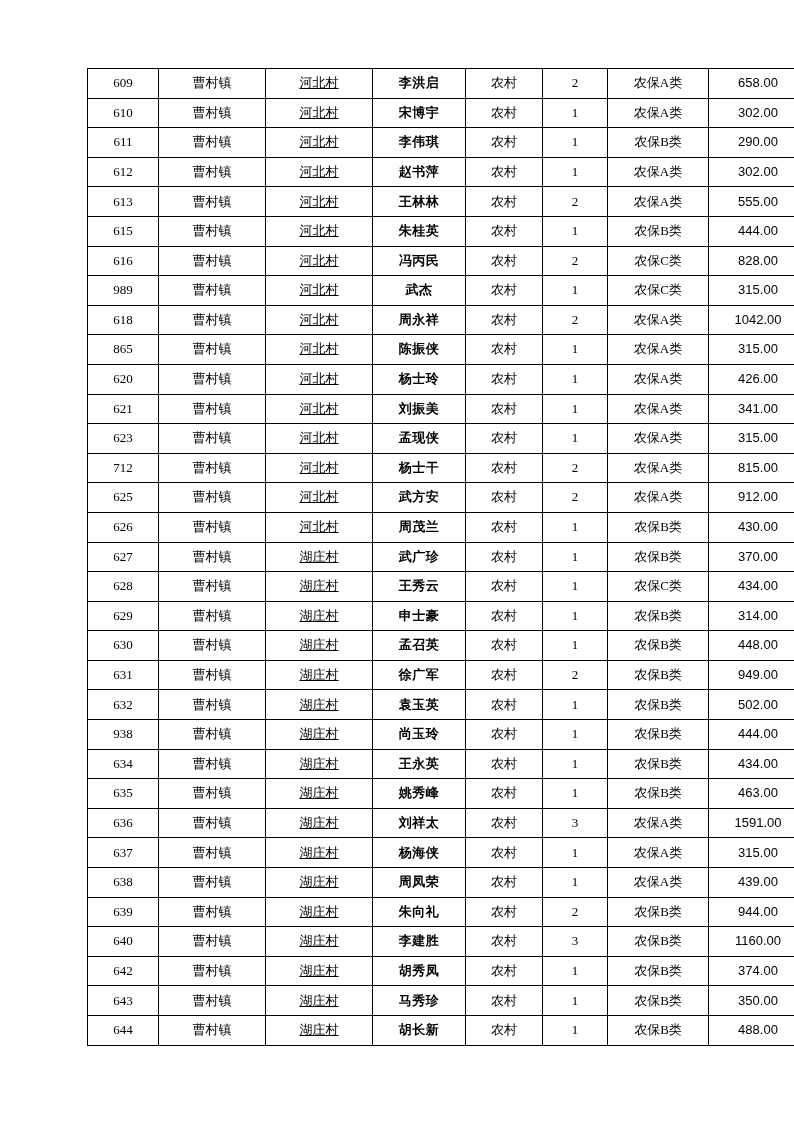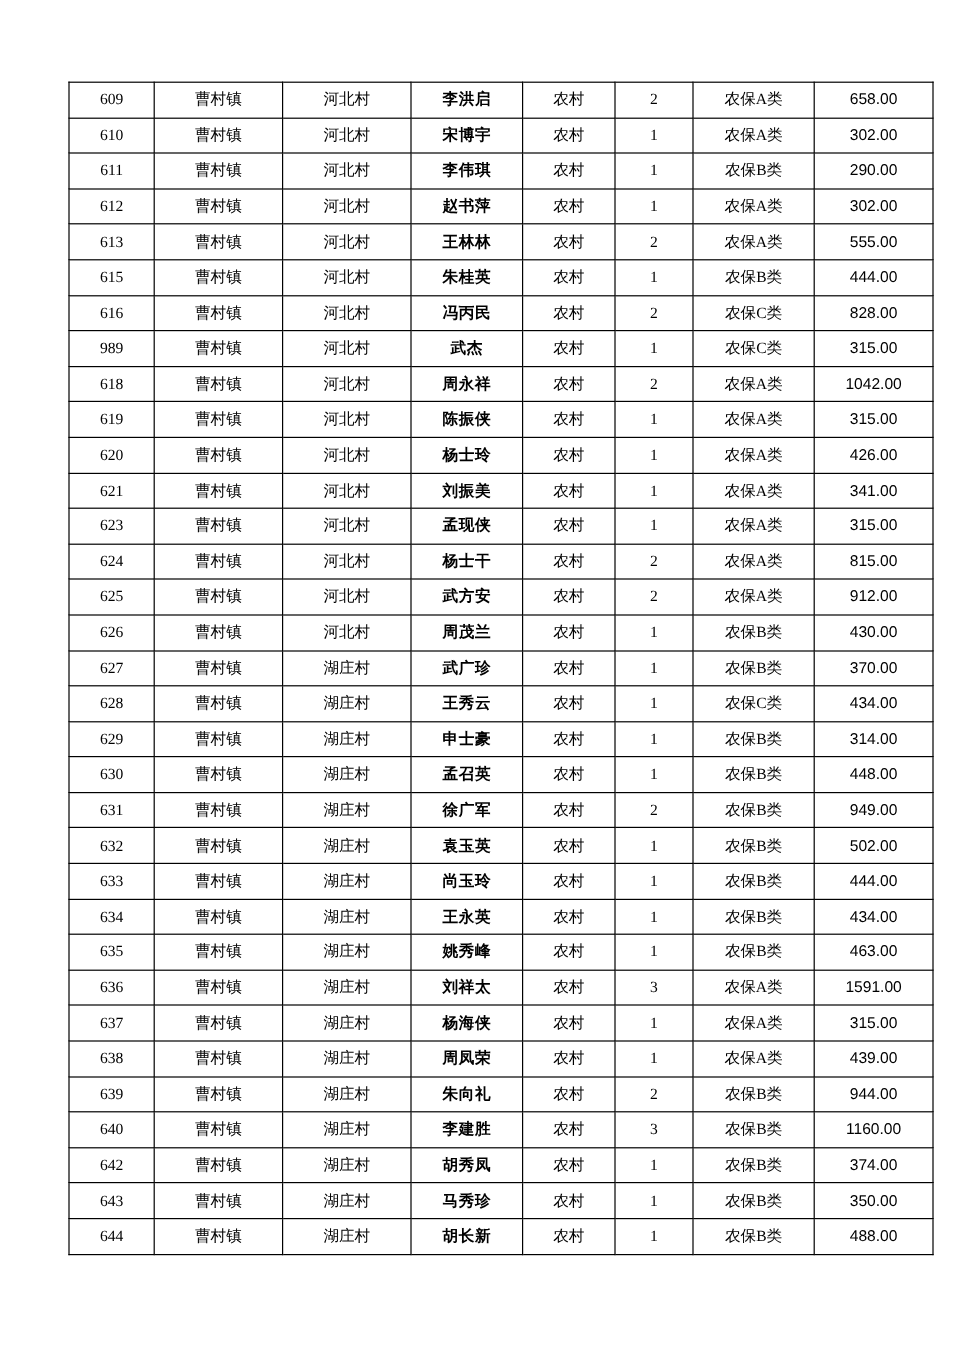--- a/index.html
+++ b/index.html
@@ -11,41 +11,41 @@
     width: 794px;
     height: 1122px;
     font-family: "Liberation Serif", "DejaVu Serif", serif;
     color: #000000;
   }
   .page {
     position: relative;
     width: 794px;
     height: 1122px;
     box-sizing: border-box;
-    padding: 68px 57px 0 57px;
+    padding: 68px 57px 0 87px;
   }
   table.roster {
     border-collapse: collapse;
     width: 680px;
     table-layout: fixed;
   }
   table.roster td {
     border: 1px solid #000000;
     height: 28.6px;
     text-align: center;
     vertical-align: middle;
     font-size: 13px;
     line-height: 1.1;
     padding: 0 2px;
     overflow: hidden;
     white-space: nowrap;
   }
   td.c-seq      { width: 66px;  font-family: "Liberation Serif", "DejaVu Serif", serif; }
   td.c-town     { width: 102px; margin-left: 20px; }
-  td.c-village  { width: 102px; }
+  td.c-village  { width: 102px; text-decoration: underline; }
   td.c-name     { width: 88px;  letter-spacing: 0.5px; font-weight: bold; }
   td.c-type     { width: 72px;  }
   td.c-count    { width: 60px;  font-family: "Liberation Serif", "DejaVu Serif", serif; }
   td.c-cat      { width: 96px;  }
   td.c-amount   { width: 94px;  font-family: Liberation Sans, sans-serif; }
 </style>
 </head>
 <body>
 
 <div class="page">
@@ -135,21 +135,21 @@
           <td class="c-seq">618</td>
           <td class="c-town">曹村镇</td>
           <td class="c-village">河北村</td>
           <td class="c-name">周永祥</td>
           <td class="c-type">农村</td>
           <td class="c-count">2</td>
           <td class="c-cat">农保A类</td>
           <td class="c-amount">1042.00</td>
         </tr>
         <tr>
-          <td class="c-seq">619</td>
+          <td class="c-seq">865</td>
           <td class="c-town">曹村镇</td>
           <td class="c-village">河北村</td>
           <td class="c-name">陈振侠</td>
           <td class="c-type">农村</td>
           <td class="c-count">1</td>
           <td class="c-cat">农保A类</td>
           <td class="c-amount">315.00</td>
         </tr>
         <tr>
           <td class="c-seq">620</td>
@@ -175,21 +175,21 @@
           <td class="c-seq">623</td>
           <td class="c-town">曹村镇</td>
           <td class="c-village">河北村</td>
           <td class="c-name">孟现侠</td>
           <td class="c-type">农村</td>
           <td class="c-count">1</td>
           <td class="c-cat">农保A类</td>
           <td class="c-amount">315.00</td>
         </tr>
         <tr>
-          <td class="c-seq">624</td>
+          <td class="c-seq">712</td>
           <td class="c-town">曹村镇</td>
           <td class="c-village">河北村</td>
           <td class="c-name">杨士干</td>
           <td class="c-type">农村</td>
           <td class="c-count">2</td>
           <td class="c-cat">农保A类</td>
           <td class="c-amount">815.00</td>
         </tr>
         <tr>
           <td class="c-seq">625</td>
@@ -265,21 +265,21 @@
           <td class="c-seq">632</td>
           <td class="c-town">曹村镇</td>
           <td class="c-village">湖庄村</td>
           <td class="c-name">袁玉英</td>
           <td class="c-type">农村</td>
           <td class="c-count">1</td>
           <td class="c-cat">农保B类</td>
           <td class="c-amount">502.00</td>
         </tr>
         <tr>
-          <td class="c-seq">633</td>
+          <td class="c-seq">938</td>
           <td class="c-town">曹村镇</td>
           <td class="c-village">湖庄村</td>
           <td class="c-name">尚玉玲</td>
           <td class="c-type">农村</td>
           <td class="c-count">1</td>
           <td class="c-cat">农保B类</td>
           <td class="c-amount">444.00</td>
         </tr>
         <tr>
           <td class="c-seq">634</td>

